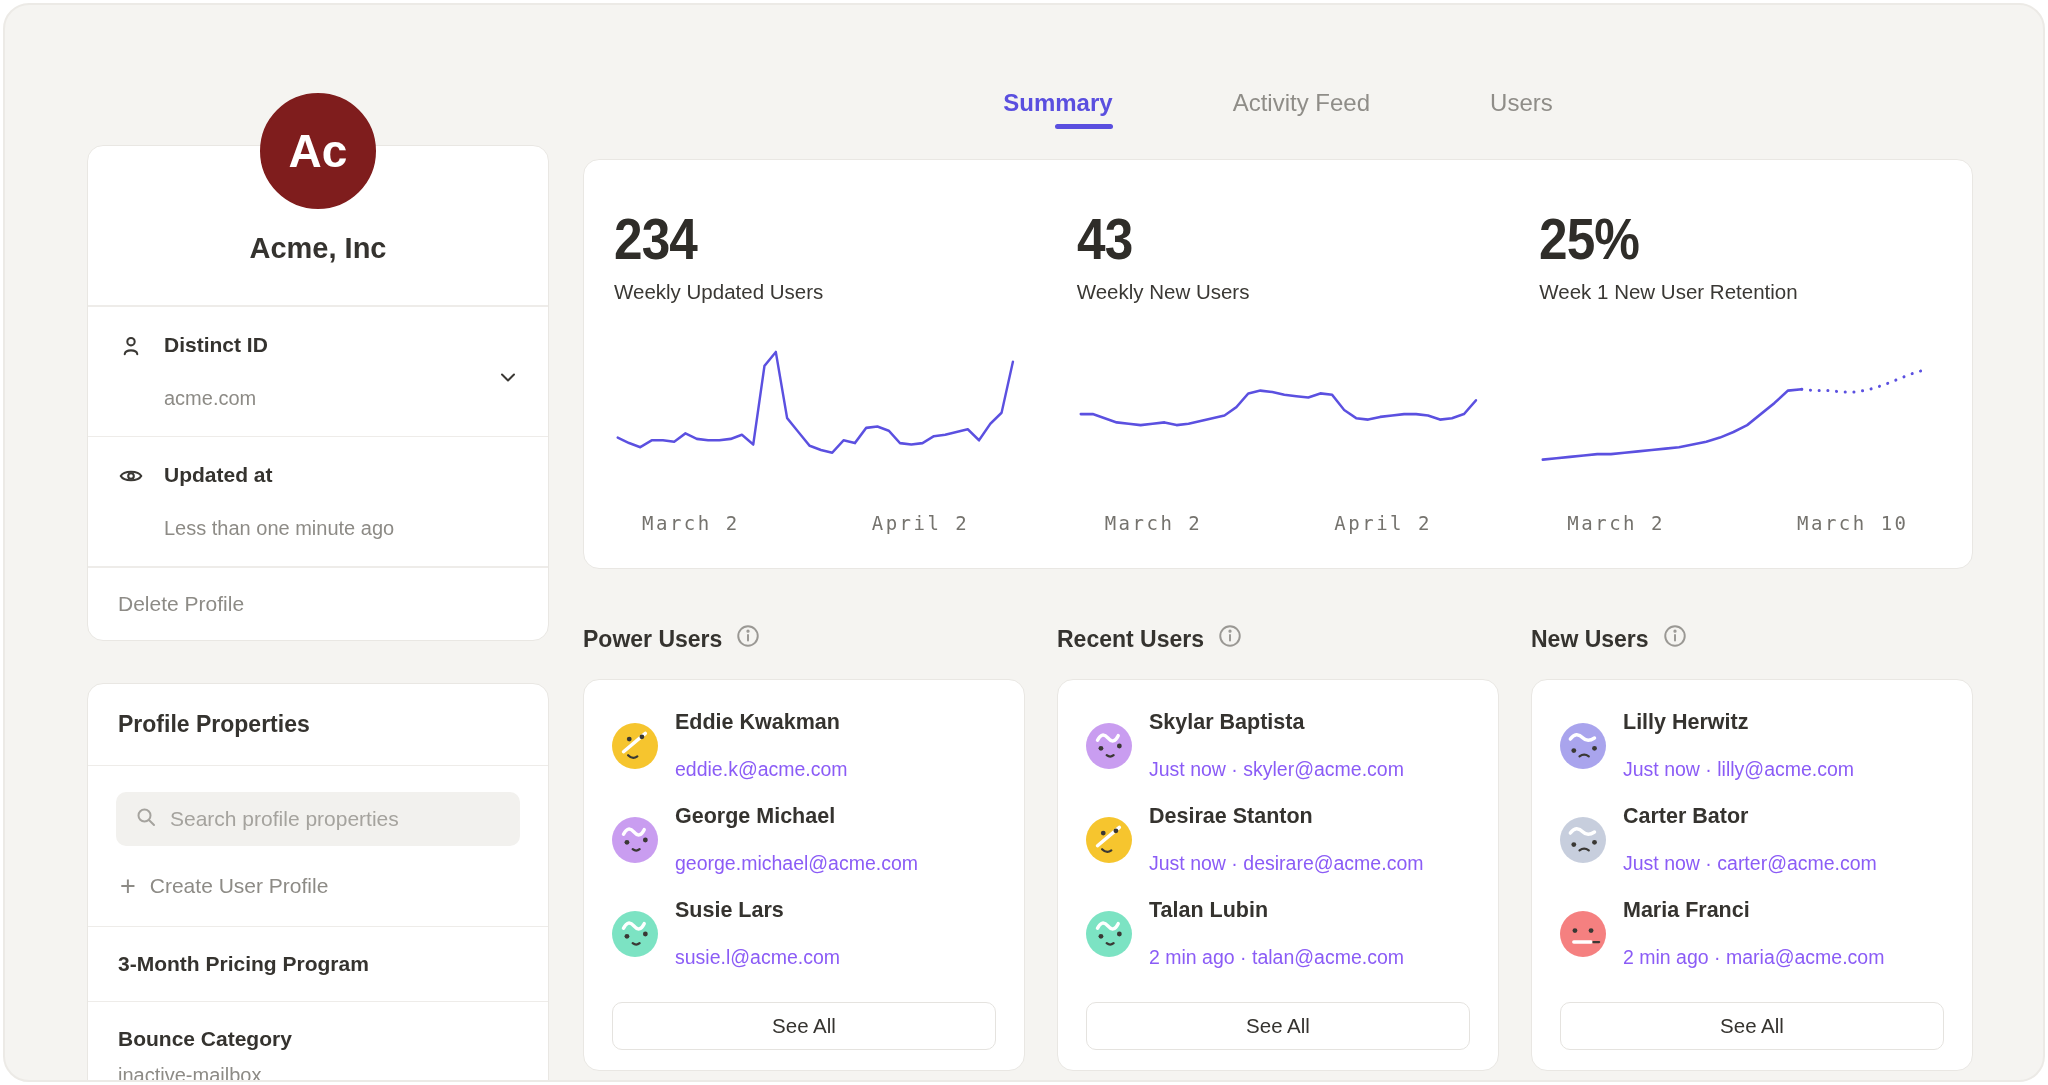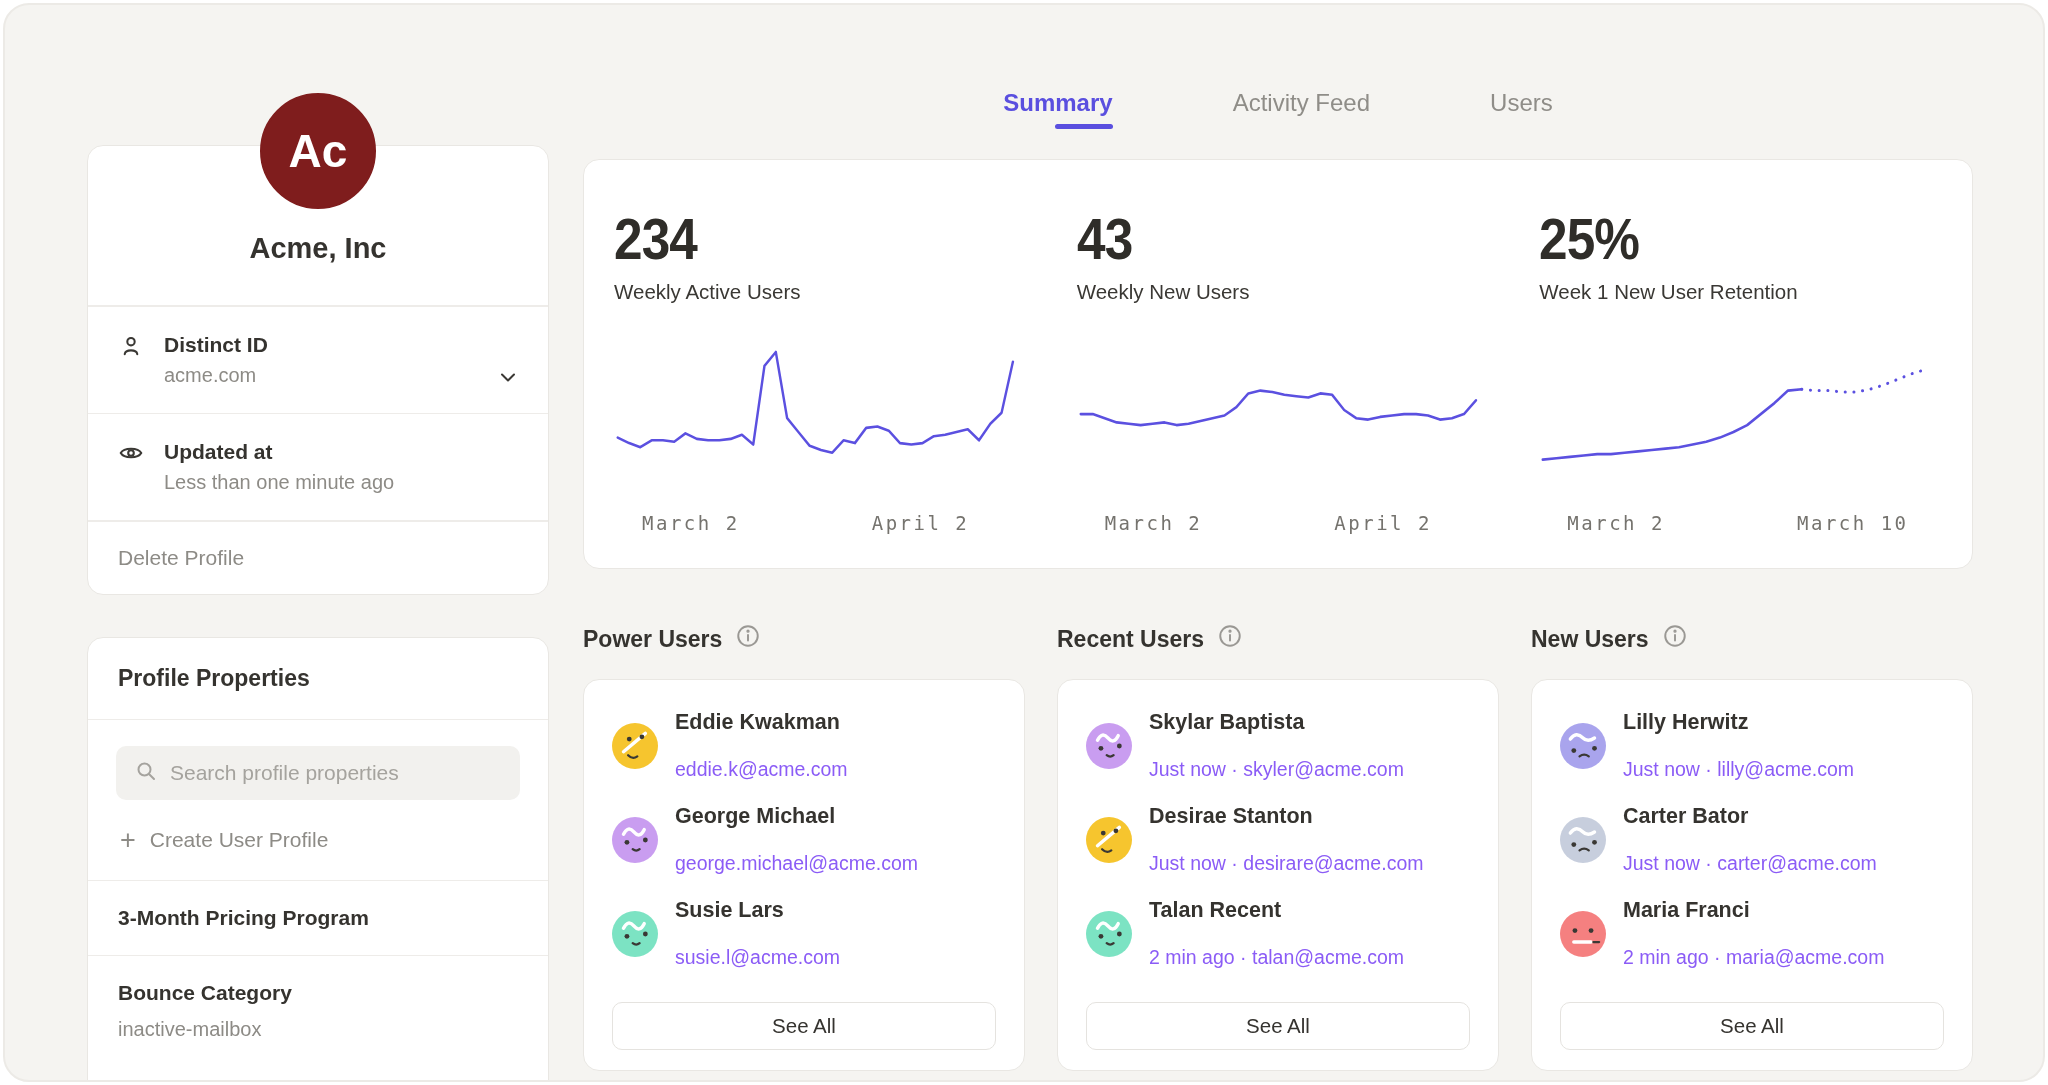--- a/index.html
+++ b/index.html
@@ -16,21 +16,21 @@
   .sidebar { position:absolute; left:82px; top:88px; width:462px; }
   .avatar-wrap { display:flex; justify-content:center; position:relative; z-index:2; }
   .avatar { width:116px; height:116px; border-radius:50%; background:#7f1d1d; border:2px solid #7f1d1d;
             display:flex; align-items:center; justify-content:center; color:#fff;
             font-size:46px; font-weight:bold; }
   .profile-card { margin-top:-64px; padding-top:86px; }
   .company-name { text-align:center; font-size:29px; font-weight:700; color:#35332f; padding-bottom:40px; }
   .prow { display:flex; align-items:flex-start; padding:26px 30px; position:relative;gap:8px; }
   .picon { width:38px; flex:none; margin-top:0px; color:#3a3834; }
   .plabel { font-size:21px; font-weight:700; color:#35332f; }
-  .pvalue { font-size:20px; color:#8d8b86; margin-top:7px; }
+  .pvalue { font-size:20px; color:#8d8b86; margin-top:30px; }
   .chev { position:absolute; right:28px; top:58px; cursor:pointer; }
   .delete-btn { display:block; width:100%; text-align:left; padding:24px 30px; font-size:21px;
                 color:#8d8b86; background:none; border:none; cursor:pointer;
                 font-family:"Liberation Sans", sans-serif; }
 
   .props-card { margin-top:42px; height:640px; }
   .props-title { font-size:23px; font-weight:700; color:#35332f; padding:27px 30px; }
   .search-box { margin:26px 28px 6px; background:#f2f1ee; border-radius:10px; height:54px;
                 display:flex; align-items:center; padding:8px 18px; }
   .search-box input { border:none; background:transparent; outline:none; font-size:21px;
@@ -177,21 +177,21 @@
       </div>
       <div class="tab">
         <span>Users</span>
       </div>
     </nav>
 
     <section class="card summary-card">
       <div class="stats-grid" id="stats-grid">
   <div class="stat-col">
     <div><span class="stat-value">234</span></div>
-    <div class="stat-label">Weekly Active Users</div>
+    <div class="stat-label">Weekly Updated Users</div>
     <svg class="spark" id="chart-0" viewBox="0 0 430 150" preserveAspectRatio="none">
               <polyline points="4.0,91.6 16.1,97.1 28.1,101.2 40.2,94.3 52.2,94.3 64.3,95.7 76.3,87.4 88.4,92.9 100.5,94.3 112.5,94.3 124.6,92.9 136.6,88.8 148.7,98.5 160.7,19.8 172.8,6.0 184.9,72.2 196.9,86.0 209.0,99.8 221.0,104.0 233.1,106.7 245.1,94.3 257.2,97.1 269.3,81.9 281.3,80.5 293.4,84.7 305.4,97.1 317.5,98.5 329.5,97.1 341.6,90.2 353.7,88.8 365.7,86.0 377.8,83.3 389.8,94.3 401.9,77.8 413.9,66.7 426.0,15.7" fill="none" stroke="#5b50e0" stroke-width="2.6" stroke-linejoin="round" stroke-linecap="round"></polyline>
             </svg>
     <div class="xlabels">
       <span class="xl">March 2</span>
       <span class="xr">April 2</span>
     </div>
   </div>
 
   <div class="stat-col">
@@ -324,21 +324,21 @@
 
   <div class="user-row">
     <svg class="user-avatar" viewBox="0 0 40 40">
                   <circle cx="20" cy="20" r="20" fill="#7ce3c3"></circle>
                   <path d="M10 15 q4 -8 9 -2 t9 -2" stroke="#ffffff" stroke-width="3" fill="none" stroke-linecap="round"></path>
                   <circle cx="13" cy="22" r="2.1" fill="#3a3834"></circle>
                   <circle cx="29" cy="20" r="2.1" fill="#3a3834"></circle>
                   <path d="M18 28 q3 2.5 6 0" stroke="#3a3834" stroke-width="2" fill="none" stroke-linecap="round"></path>
                 </svg>
     <div>
-      <div class="user-name">Talan Recent</div>
+      <div class="user-name">Talan Lubin</div>
       <div class="user-sub">2 min ago · talan@acme.com</div>
     </div>
   </div>
 </div>
       <button class="see-all">See All</button>
     </div>
   </div>
 
   <div>
     <div class="section-header">

